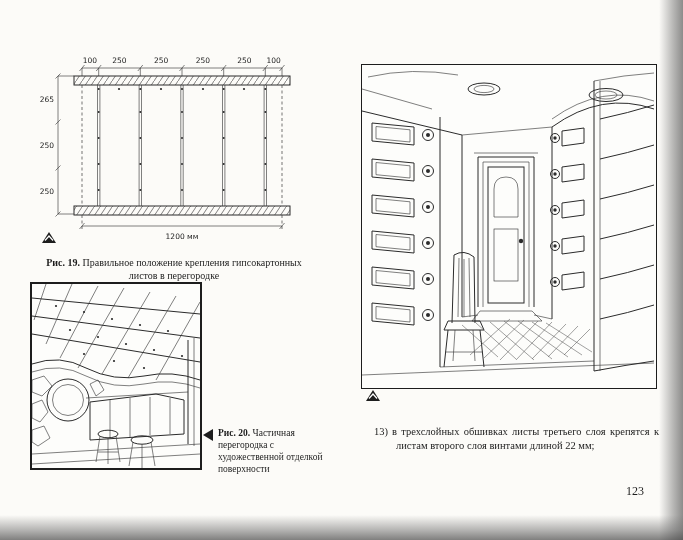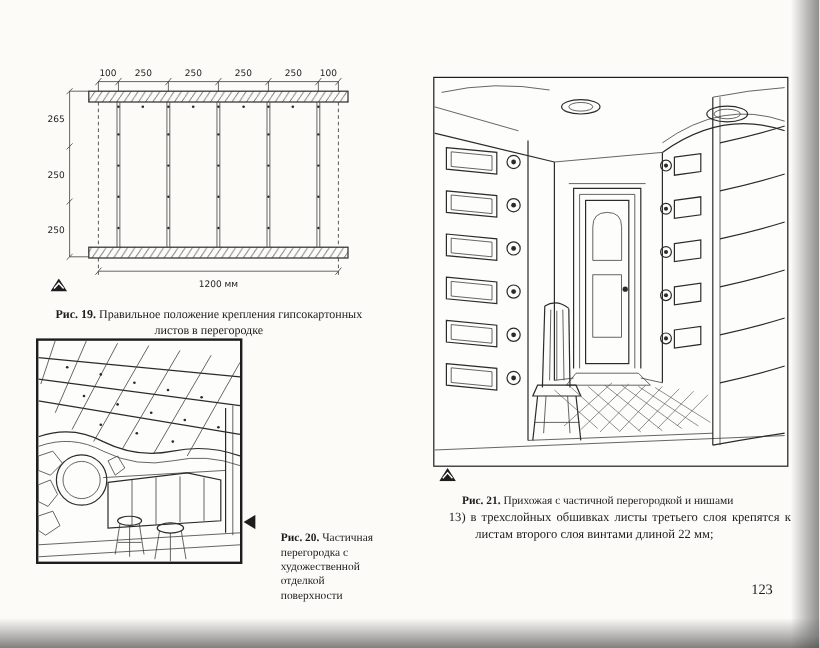--- a/index.html
+++ b/index.html
@@ -232,21 +232,21 @@
       <line class="thin" x1="162" y1="54" x2="162" y2="162"></line>
       <line class="thin" x1="0" y1="170" x2="168" y2="160"></line>
       <line class="thin" x1="0" y1="180" x2="168" y2="170"></line>
     </svg>
   </div>
 
   <div class="cap20">
     <svg width="10" height="12" style="flex:none;margin-top:1px">
       <polygon points="10,0 0,6 10,12" fill="#1d1d1d"></polygon>
     </svg>
-    <p class="cap" style="margin:16px"><b>Рис. 20.</b><span> Частичная перегородка с художественной отделкой поверхности</span></p>
+    <p class="cap" style="margin:0"><b>Рис. 20.</b><span> Частичная перегородка с художественной отделкой поверхности</span></p>
   </div>
 
   <div class="fig21-frame">
     <svg width="292" height="321" viewBox="0 0 292 321">
 
       <line class="ln" x1="0" y1="46" x2="100" y2="70"></line>
       <line class="thin" x1="0" y1="24" x2="70" y2="44"></line>
       <path class="ln" d="M190,62 Q240,26 292,44"></path>
       <path class="thin" d="M190,54 Q240,18 292,36"></path>
       <path class="thin" d="M6,12 Q50,2 96,10"></path>
@@ -372,21 +372,20 @@
           <path d="M238,254 Q266,248 292,240"></path>
       </g>
       <path class="ln" d="M232,306 Q264,300 292,296"></path>
     </svg>
   </div>
 
   <svg class="tri21" width="14" height="11">
     <polygon points="7,0 14,11 0,11" fill="#1d1d1d"></polygon>
     <polyline points="3,8.5 7,4 11,8.5" fill="none" stroke="#ffffff" stroke-width="1.2"></polyline>
   </svg>
-  <p class="cap cap21"><b>Рис. 21.</b><span> Прихожая с частичной перегородкой и нишами</span></p>
 
   <div class="bodytext">
     <p class="item"><span class="num">13)</span><span>в трехслойных обшивках листы третьего слоя крепятся к листам второго слоя винтами длиной 22 мм;</span></p>
   </div>
 
   <div class="pageno">123</div>
 
   <div class="shadow-right"></div>
   <div class="shadow-bottom"></div>
 </div>

